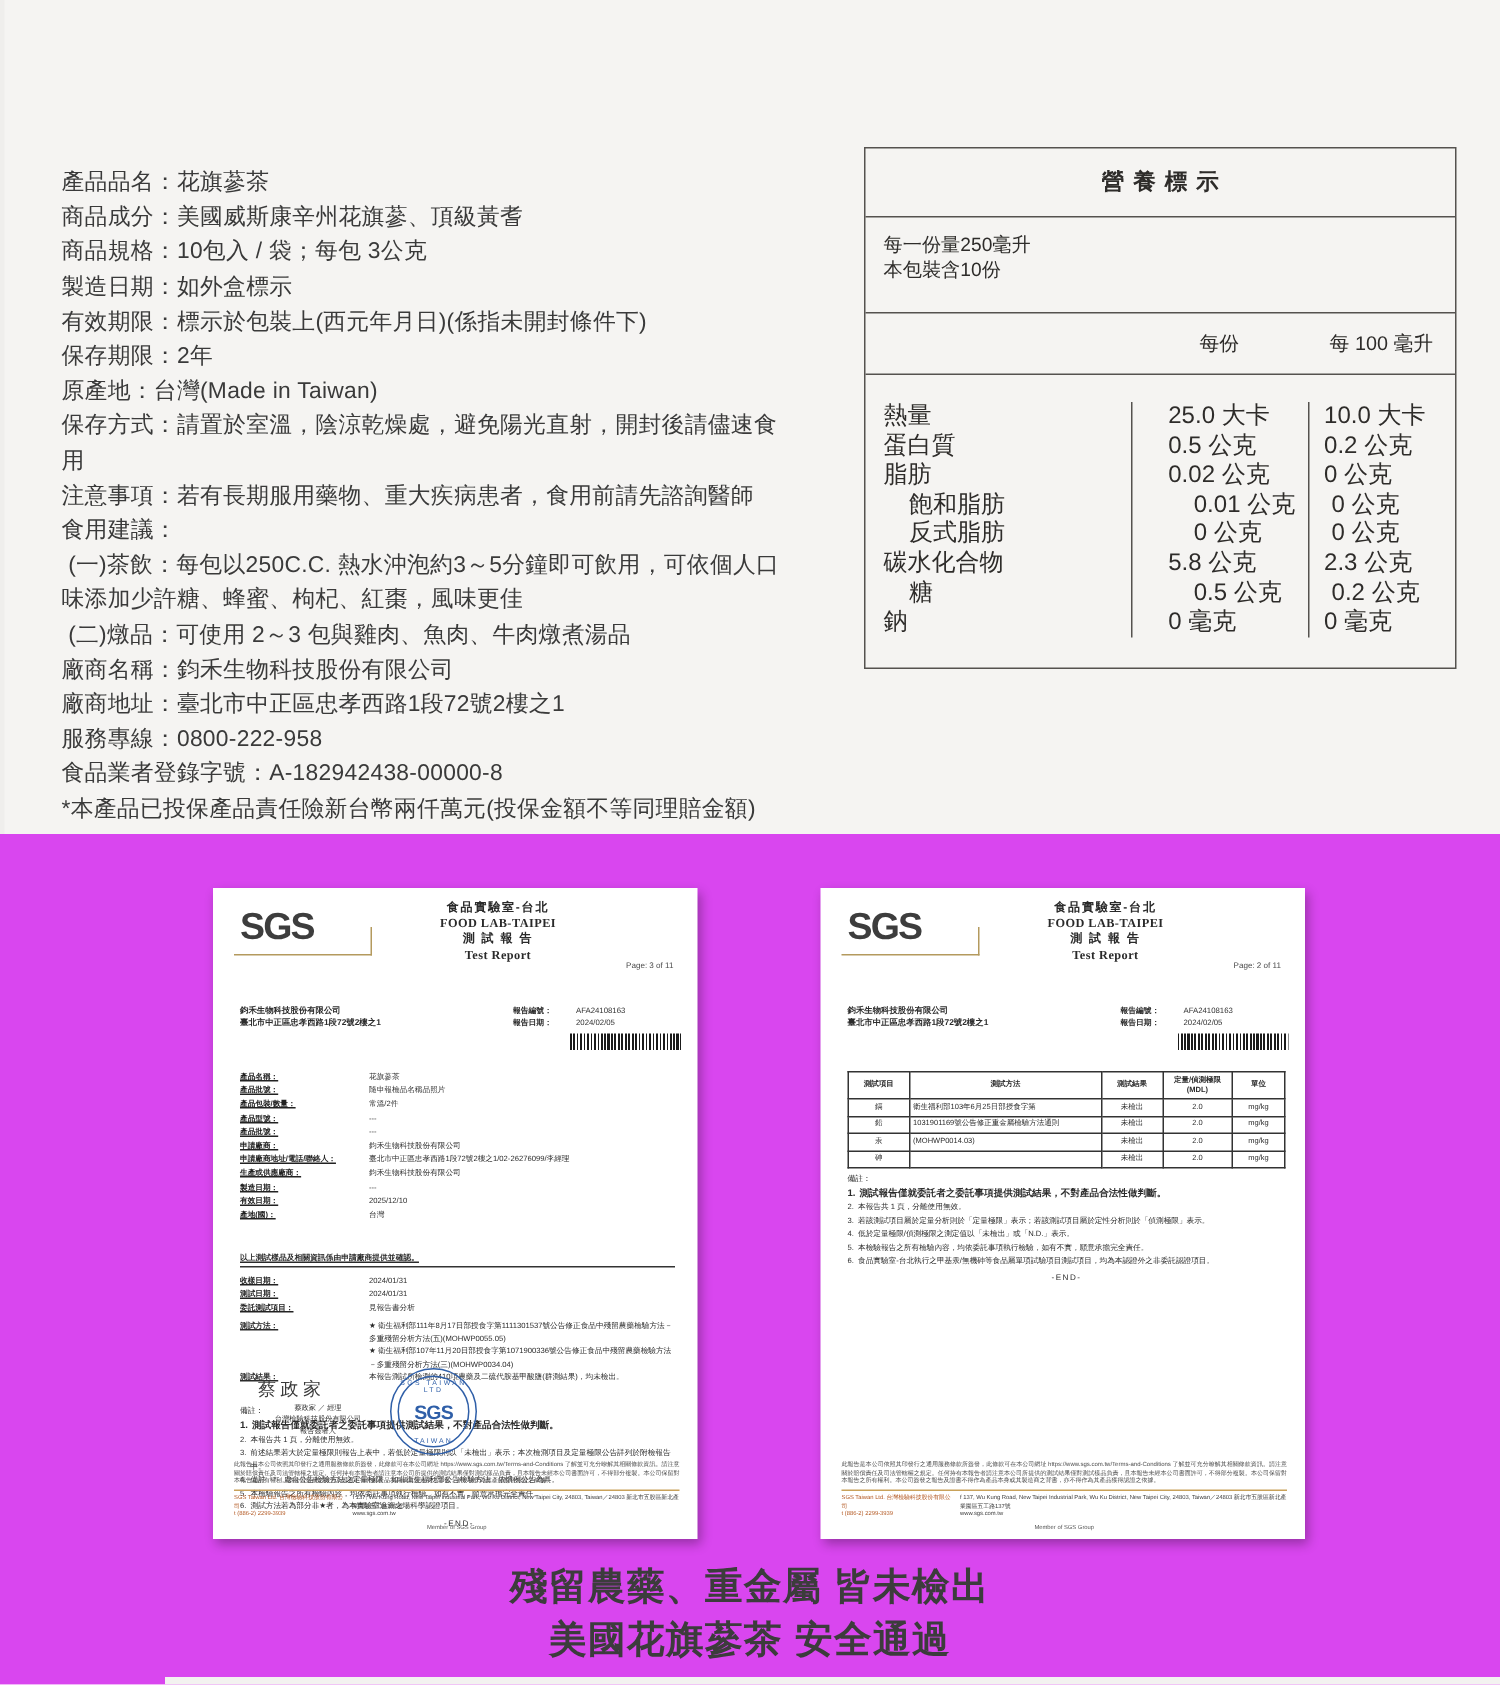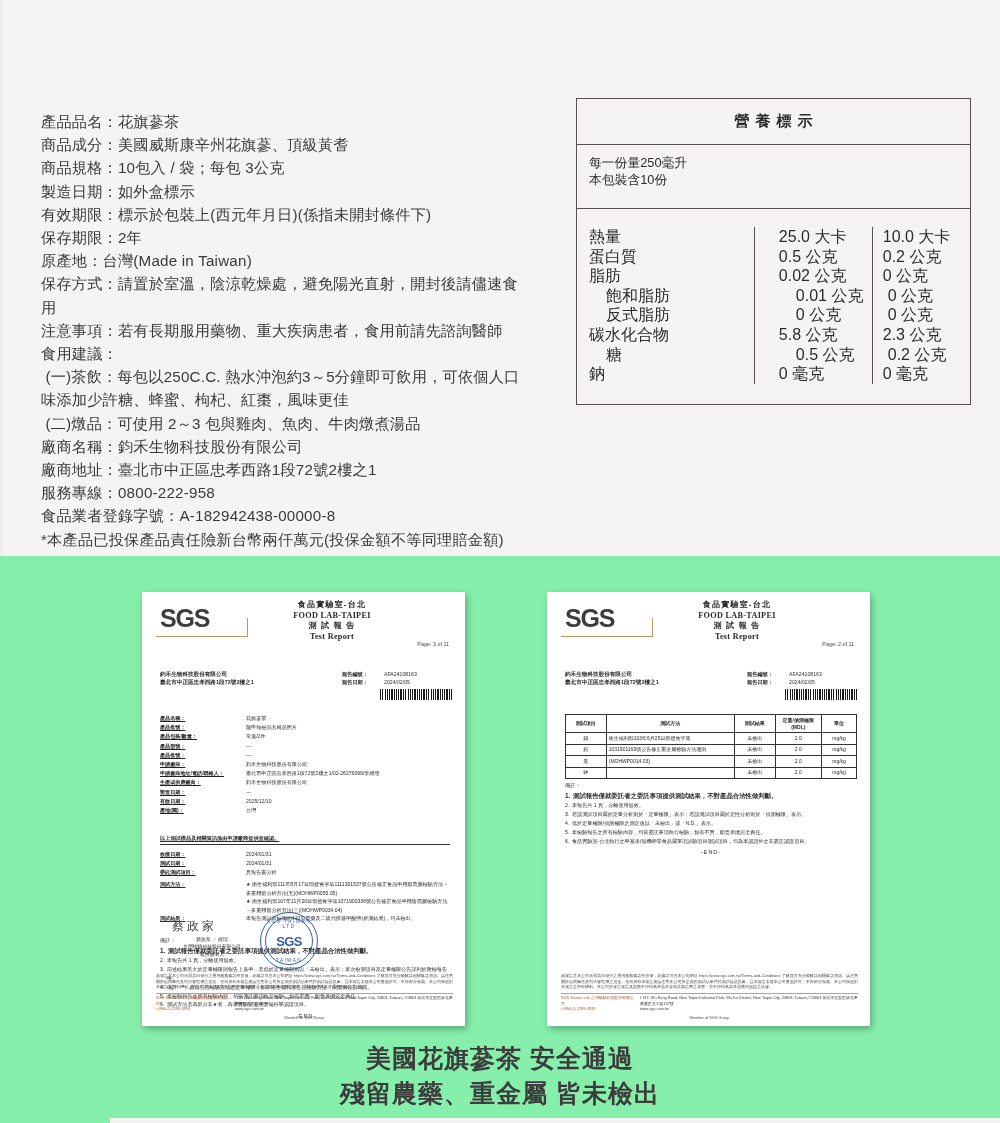--- a/index.html
+++ b/index.html
@@ -67,21 +67,21 @@
   .nt-body .col { }
   .nt-body .col0 { width: 45%; padding-left: 12px; }
   .nt-body .col1 { width: 30%; padding-left: 24px; border-left: 1.6px solid #55524f; }
   .nt-body .col2 { width: 25%; padding-left: 10px; border-left: 1.6px solid #55524f; }
   .nt-row { height: 19.6px; line-height: 19.6px; font-size: 16px; white-space: nowrap; }
   .nt-row.sub { padding-left: 17px; }
   .nt-row.subv { padding-left: 17px; }
   .nt-row.subv2 { padding-left: 5px; }
 
   
-  .reports { position: absolute; left: 0; top: 556px; width: 1000px; height: 567px; background: #86efac; }
+  .reports { position: absolute; left: 0; top: 556px; width: 1000px; height: 567px; background: #d946ef; }
 
   .report {
     position: absolute; top: 36px; width: 323px; height: 434px;
     background: #ffffff;
     box-shadow: 2px 3px 7px rgba(0,0,0,.30);
     overflow: hidden;
     color: #2b2b2b;
   }
   .report.left  { left: 142px; }
   .report.right { left: 547px; }
@@ -216,20 +216,25 @@
 
   <div class="info-band">
 
     <div class="product-spec" id="spec-host"><span class="spec-line">產品品名：花旗蔘茶</span><span class="spec-line">商品成分：美國威斯康辛州花旗蔘、頂級黃耆</span><span class="spec-line">商品規格：10包入 / 袋；每包 3公克</span><span class="spec-line">製造日期：如外盒標示</span><span class="spec-line">有效期限：標示於包裝上(西元年月日)(係指未開封條件下)</span><span class="spec-line">保存期限：2年</span><span class="spec-line">原產地：台灣(Made in Taiwan)</span><span class="spec-line">保存方式：請置於室溫，陰涼乾燥處，避免陽光直射，開封後請儘速食用</span><span class="spec-line">注意事項：若有長期服用藥物、重大疾病患者，食用前請先諮詢醫師</span><span class="spec-line">食用建議：</span><span class="spec-line"> (一)茶飲：每包以250C.C. 熱水沖泡約3～5分鐘即可飲用，可依個人口味添加少許糖、蜂蜜、枸杞、紅棗，風味更佳</span><span class="spec-line"> (二)燉品：可使用 2～3 包與雞肉、魚肉、牛肉燉煮湯品</span><span class="spec-line">廠商名稱：鈞禾生物科技股份有限公司</span><span class="spec-line">廠商地址：臺北市中正區忠孝西路1段72號2樓之1</span><span class="spec-line">服務專線：0800-222-958</span><span class="spec-line">食品業者登錄字號：A-182942438-00000-8</span><span class="spec-line">*本產品已投保產品責任險新台幣兩仟萬元(投保金額不等同理賠金額)</span></div>
 
     <div class="nutrition">
       <div class="nt-title">營養標示</div>
       <div class="nt-serving">
         <span>每一份量250毫升</span>
         <span>本包裝含10份</span>
+      </div>
+      <div class="nt-colhead">
+        <div class="c0"></div>
+        <div class="c1">每份</div>
+        <div class="c2">每 100 毫升</div>
       </div>
       <div class="nt-body">
         <div class="col col0" id="nut-names">
             <div class="nt-row">熱量</div>
             <div class="nt-row">蛋白質</div>
             <div class="nt-row">脂肪</div>
             <div class="nt-row sub">飽和脂肪</div>
             <div class="nt-row sub">反式脂肪</div>
             <div class="nt-row">碳水化合物</div>
             <div class="nt-row sub">糖</div>
@@ -544,18 +549,18 @@
           <div class="c-a">t (886-2) 2299-3939</div>
           <div class="c-b">www.sgs.com.tw</div>
         </div>
         <div class="rp-member">Member of SGS Group</div>
       </div>
     </div>
 
   </div>
 
   <div class="caption">
+    <span>殘留農藥、重金屬 皆未檢出</span>
     <span>美國花旗蔘茶 安全通過</span>
-    <span>殘留農藥、重金屬 皆未檢出</span>
   </div>
   <div class="bottom-band"></div>
 
 </div>
 
 </body></html>

